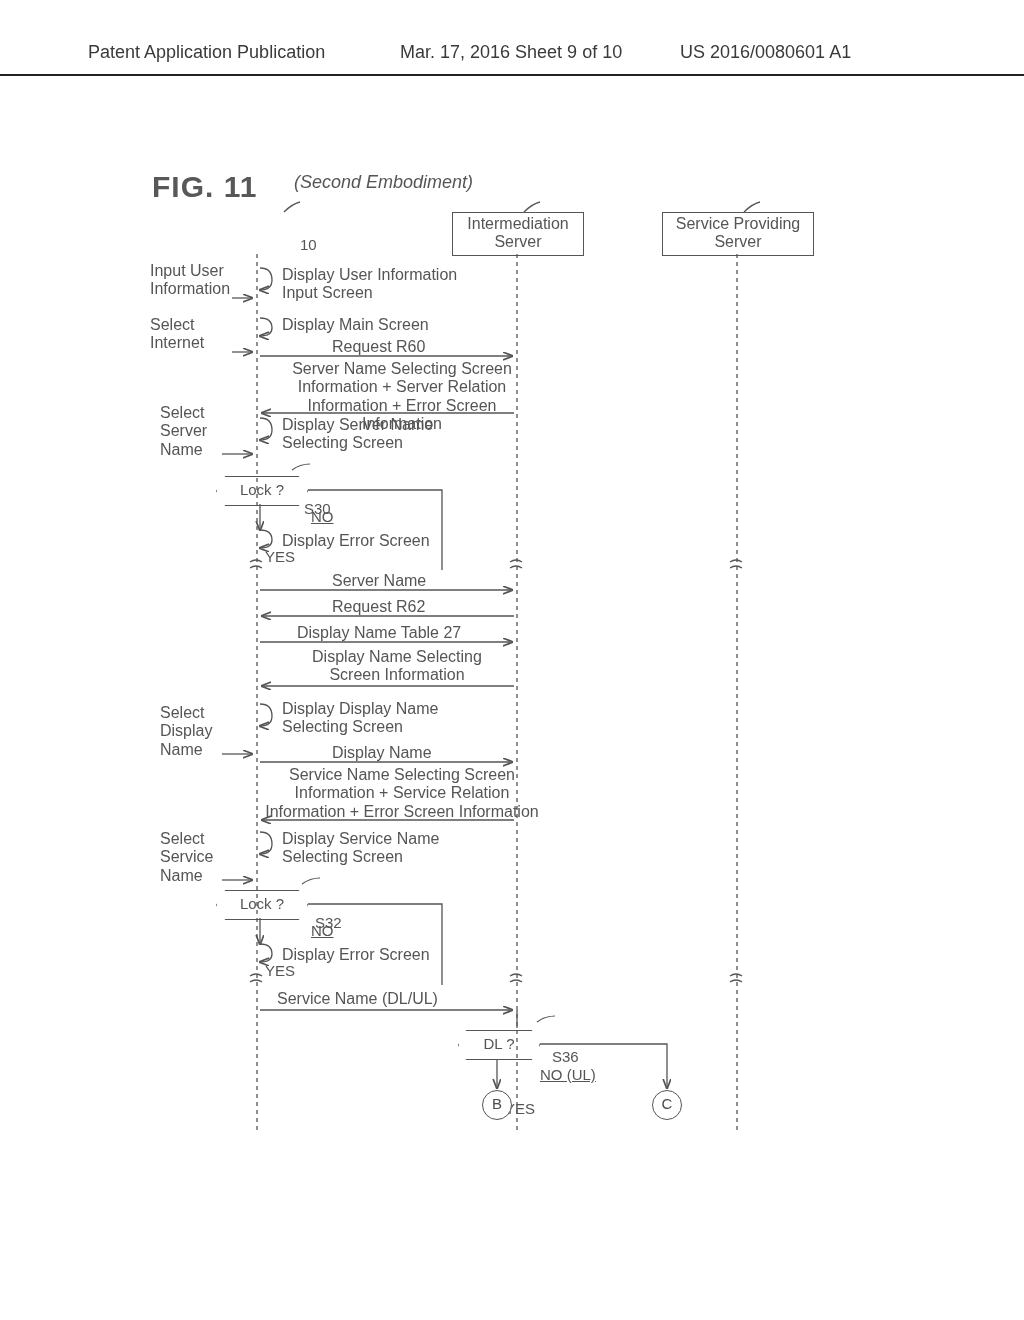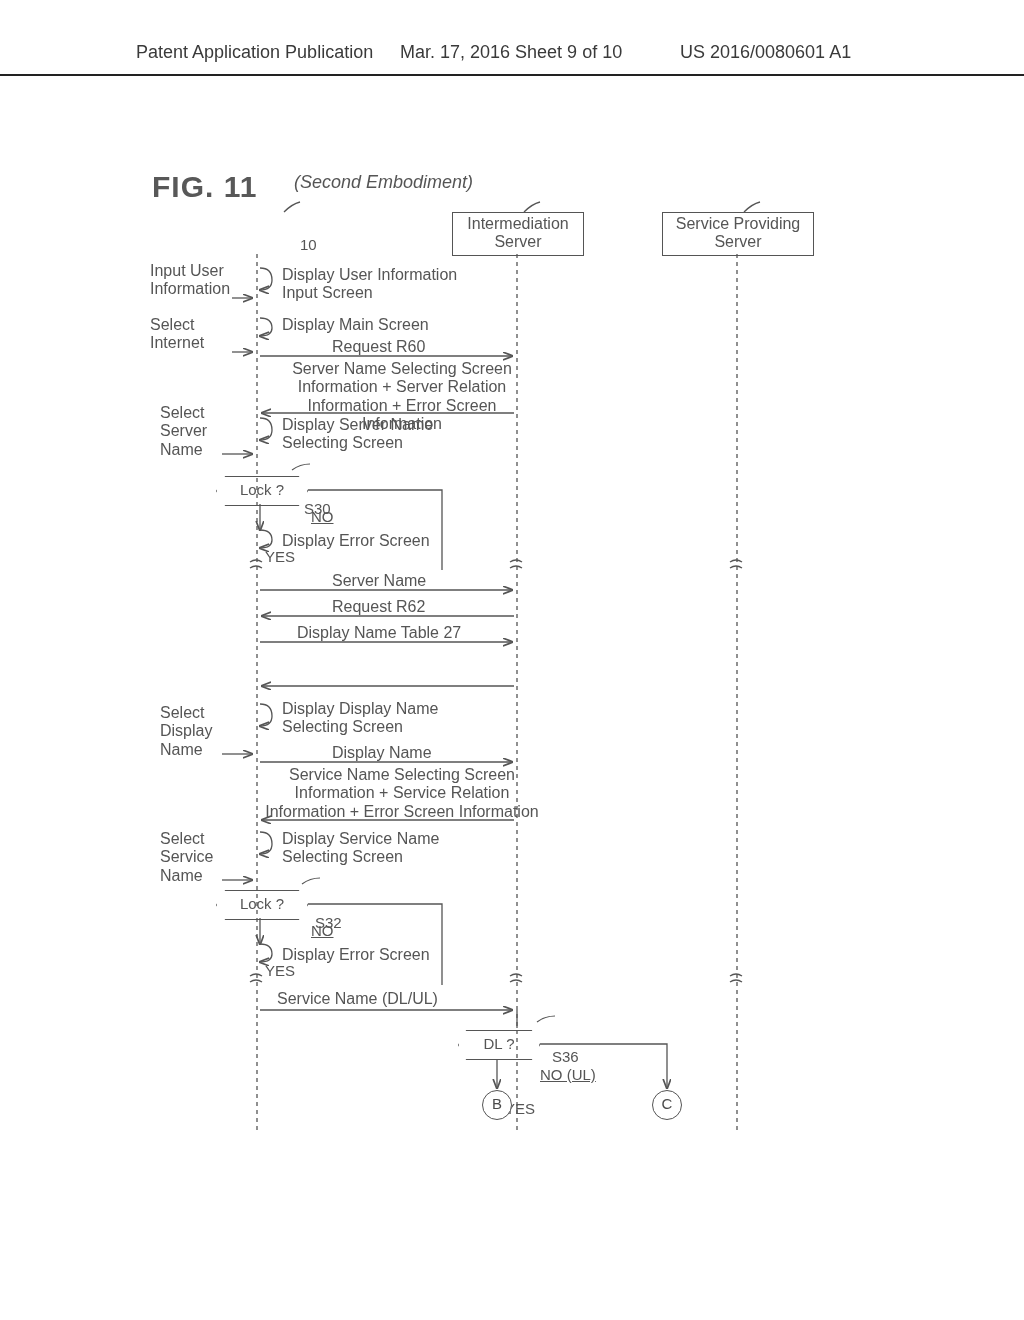--- a/index.html
+++ b/index.html
@@ -20,21 +20,20 @@
     height: 40px;
     border-bottom: 2px solid #222;
   }
   .hdr-left {
     position: absolute;
     left: 88px;
     top: 8px;
     font-size: 18px;
     color: #3a3a3a;
     font-weight: 500;
-    margin-left: 48px;
   }
   .hdr-center {
     position: absolute;
     left: 400px;
     top: 8px;
     font-size: 18px;
     color: #3a3a3a;
     font-weight: 500;
   }
   .hdr-right {
@@ -178,20 +177,22 @@
 Selecting Screen</div>
   <div class="lbl small" style="left:152px;top:292px;">S30</div>
   <div class="hex" style="left:64px;top:306px;"><span>Lock ?</span></div>
   <div class="lbl small" style="left:159px;top:300px;text-decoration:underline;">NO</div>
   <div class="lbl small" style="left:113px;top:340px;">YES</div>
   <div class="lbl" style="left:130px;top:362px;">Display Error Screen</div>
 
   <div class="lbl" style="left:180px;top:402px;">Server Name</div>
   <div class="lbl" style="left:180px;top:428px;">Request R62</div>
   <div class="lbl" style="left:145px;top:454px;">Display Name Table 27</div>
+  <div class="lbl" style="left:130px;top:478px;white-space:pre-line;text-align:center;width:230px;">Display Name Selecting
+Screen Information</div>
   <div class="lbl" style="left:130px;top:530px;white-space:pre-line;">Display Display Name
 Selecting Screen</div>
   <div class="lbl" style="left:180px;top:574px;">Display Name</div>
   <div class="lbl" style="left:110px;top:596px;white-space:pre-line;text-align:center;width:280px;">Service Name Selecting Screen
 Information + Service Relation
 Information + Error Screen Information</div>
   <div class="lbl" style="left:130px;top:660px;white-space:pre-line;">Display Service Name
 Selecting Screen</div>
   <div class="lbl small" style="left:163px;top:706px;">S32</div>
   <div class="hex" style="left:64px;top:720px;"><span>Lock ?</span></div>

